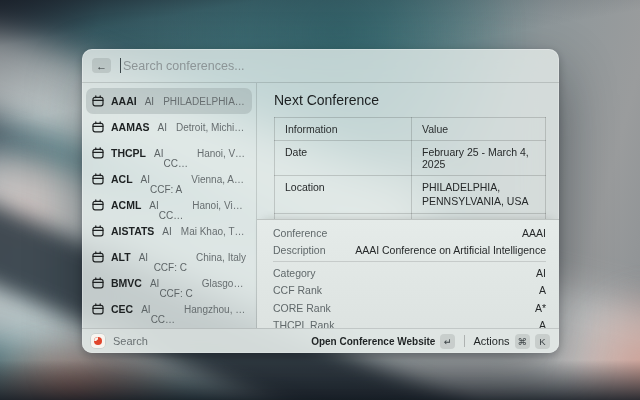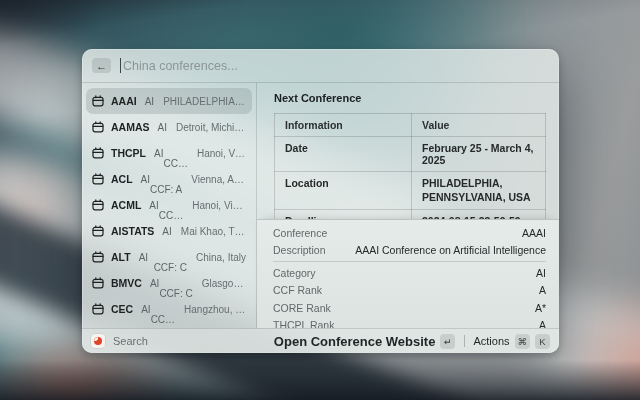--- a/index.html
+++ b/index.html
@@ -41,42 +41,42 @@
   .row { height:26px; display:flex; align-items:center; padding:0 6px; border-radius:7px; cursor:pointer; }
   .row.selected { background:rgba(148,160,160,.38); }
   .cal { width:12px; height:12px; flex:0 0 12px; display:flex; align-items:center; }
   .row-title { font-size:10.5px; font-weight:bold; color:#1d2122; margin-left:7px; white-space:nowrap; }
   .row-tag { font-size:10px; color:#5d6466; margin-left:8px; white-space:nowrap; }
   .row-rank { font-size:10px; color:#5d6466; margin-left:auto; white-space:nowrap;margin-top:20px; }
   .row-loc { font-size:10px; color:#676e70; margin-left:9px; white-space:nowrap; overflow:hidden; text-overflow:ellipsis; text-align:right; }
 
   
   .detail { flex:1 1 auto; position:relative; padding:9px 13px 0 17px; overflow:hidden; }
-  .detail-heading { font-size:11px; font-weight:bold; color:#1c1f20; }
+  .detail-heading { font-size:14px; font-weight:normal; color:#1c1f20; }
   table.conf { border-collapse:collapse; margin-top:9px; width:271px; table-layout:fixed; }
-  table.conf th, table.conf td { border:1px solid rgba(0,0,0,.15); font-size:10.5px; text-align:left; padding:5px 10px; vertical-align:top; color:#26292a; font-weight:bold; }
+  table.conf th, table.conf td { border:1px solid rgba(0,0,0,.15); font-size:10.5px; text-align:left; padding:5px 10px; vertical-align:top; color:#26292a; font-weight:normal; }
   table.conf th { color:#2b2f30; }
   table.conf col.c1 { width:137px; } table.conf col.c2 { width:134px; }
   td.wrapcell { line-height:1.3; }
 
   
   .metadata { position:absolute; left:175px; right:0; top:136px; bottom:0;
     background:linear-gradient(#e5ebe9,#dde3e1); border-top:1px solid rgba(0,0,0,.14);
     box-shadow:0 -5px 9px -6px rgba(0,0,0,.18); padding:4px 13px 0 16px; overflow:hidden; }
   .meta-row { height:17.5px; display:flex; align-items:center; justify-content:space-between; }
   .meta-label { font-size:10.5px; color:#60686a; white-space:nowrap; }
   .meta-value { font-size:10.5px; color:#26292a; text-align:right; white-space:nowrap; overflow:hidden; text-overflow:ellipsis; margin-left:14px; }
   .meta-sep { height:1px; background:rgba(0,0,0,.12); margin:2px 0; }
 
   
   .footer { flex:0 0 25px; display:flex; align-items:center; padding:0 9px; border-top:1px solid rgba(0,0,0,.13); background:rgba(222,228,226,.6); }
   .logo { width:14px; height:14px; border-radius:4px; background:#f7f4ef; display:flex; align-items:center; justify-content:center; box-shadow:0 0 0 .5px rgba(0,0,0,.12); }
   .footer-left-label { font-size:11px; color:#6a7173; margin-left:8px; }
   .footer-right { margin-left:auto; display:flex; align-items:center; }
-  .primary-action { font-size:13px; font-weight:bold; color:#1f2324; }
+  .primary-action { font-size:10px; font-weight:bold; color:#1f2324; }
   .kbd { height:15px; min-width:15px; padding:0 3px; margin-left:5px; border-radius:4px; background:rgba(0,0,0,.10); display:flex; align-items:center; justify-content:center; font-size:9.5px; color:#3c4346; }
   .foot-div { width:1px; height:12px; background:rgba(0,0,0,.22); margin:0 8px 0 9px; }
   .secondary-action { font-size:11px; color:#1f2324;text-align:center; }
 </style>
 </head>
 <body>
 
 <div class="wallpaper">
   <div class="wp-layer wp-teal-wedge"></div>
   <div class="wp-layer wp-streak-a"></div>
@@ -89,21 +89,21 @@
   <div class="wp-layer wp-botdark"></div>
 </div>
 
 <div class="window">
 
   <div class="searchbar">
     <div class="back-btn">
       <span>←</span>
     </div>
     <div class="caret"></div>
-    <div class="search-placeholder">China conferences...</div>
+    <div class="search-placeholder">Search conferences...</div>
   </div>
 
   <div class="main">
 
     <div class="list">
       <div class="row selected">
         <span class="cal">
             <svg width="12" height="12" viewBox="0 0 12 12" fill="none" stroke="#1d2021" stroke-width="1.2" stroke-linecap="round">
               <rect x="1" y="2.3" width="10" height="8.5" rx="2"></rect>
               <line x1="1" y1="5.3" x2="11" y2="5.3"></line>

